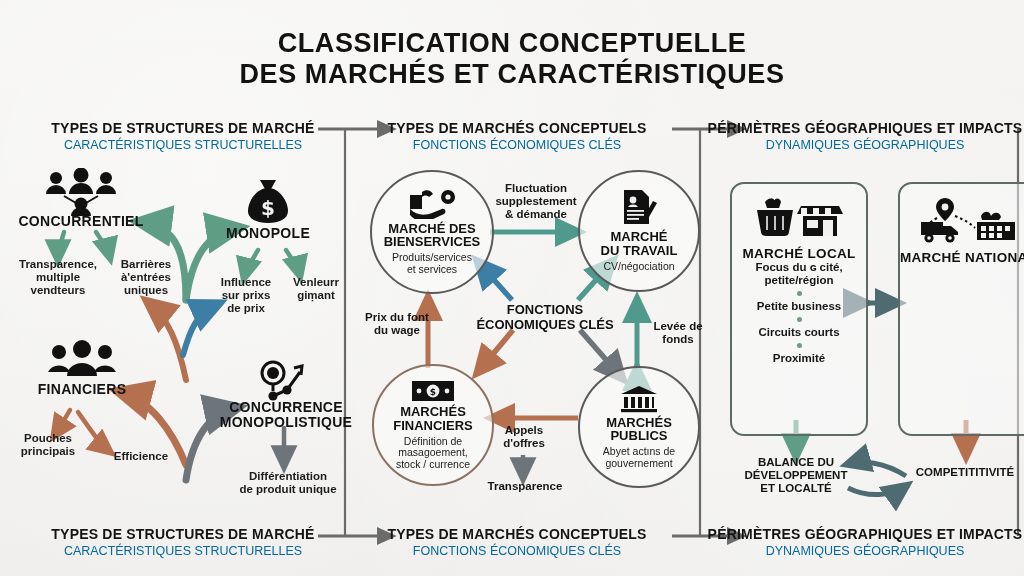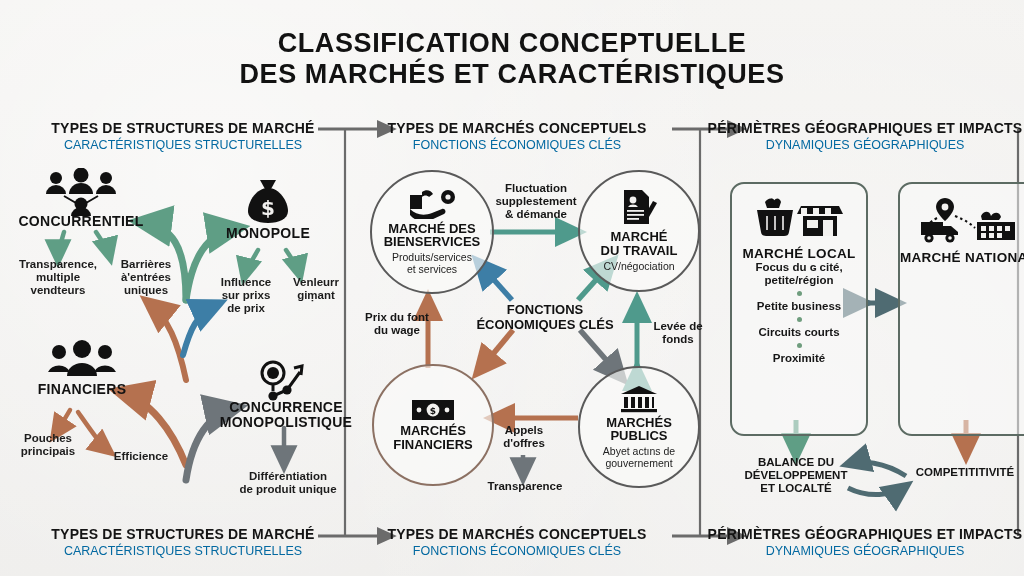--- a/index.html
+++ b/index.html
@@ -340,20 +340,23 @@
   <div class="circle brown" style="left:372px;top:364px;width:118px;height:118px;">
     <svg class="cicon" width="44" height="22" viewBox="0 0 44 22">
       <rect x="1" y="1" width="42" height="20" fill="#111"></rect>
       <circle cx="22" cy="11" r="6.4" fill="#f2f1ef"></circle>
       <text x="22" y="15" font-family="DejaVu Sans, sans-serif" font-size="9" font-weight="bold" fill="#111" text-anchor="middle">$</text>
       <circle cx="8" cy="11" r="2.4" fill="#f2f1ef"></circle>
       <circle cx="36" cy="11" r="2.4" fill="#f2f1ef"></circle>
     </svg>
     <div class="ctitle" style="white-space:pre-line;">MARCHÉS
 FINANCIERS</div>
+    <div class="csub" style="white-space:pre-line;">Définition de
+masagoement,
+stock / currence</div>
   </div>
 
   <div class="circle" style="left:578px;top:366px;width:118px;height:118px;">
     <svg class="cicon" width="40" height="28" viewBox="0 0 40 28">
       <g fill="#111">
         <path d="M20,1 L38,9 h-36 z"></path>
         <rect x="5" y="12" width="4" height="11"></rect>
         <rect x="12" y="12" width="4" height="11"></rect>
         <rect x="19" y="12" width="4" height="11"></rect>
         <rect x="26" y="12" width="4" height="11"></rect>

